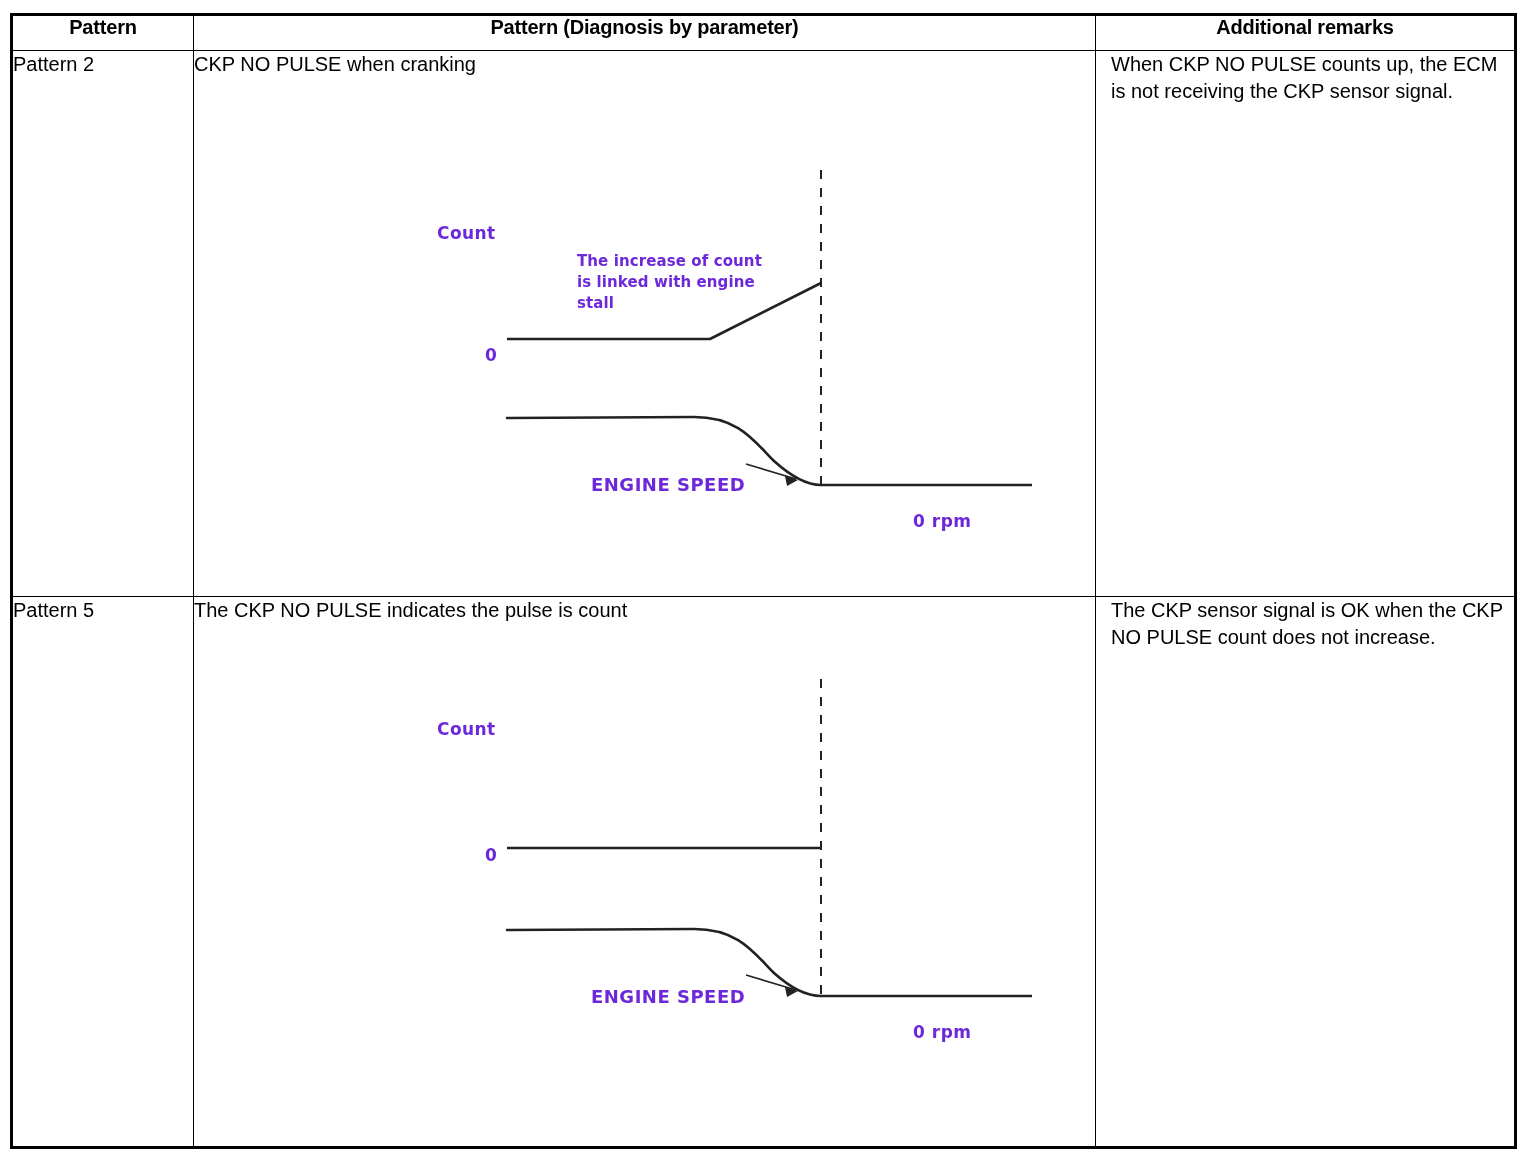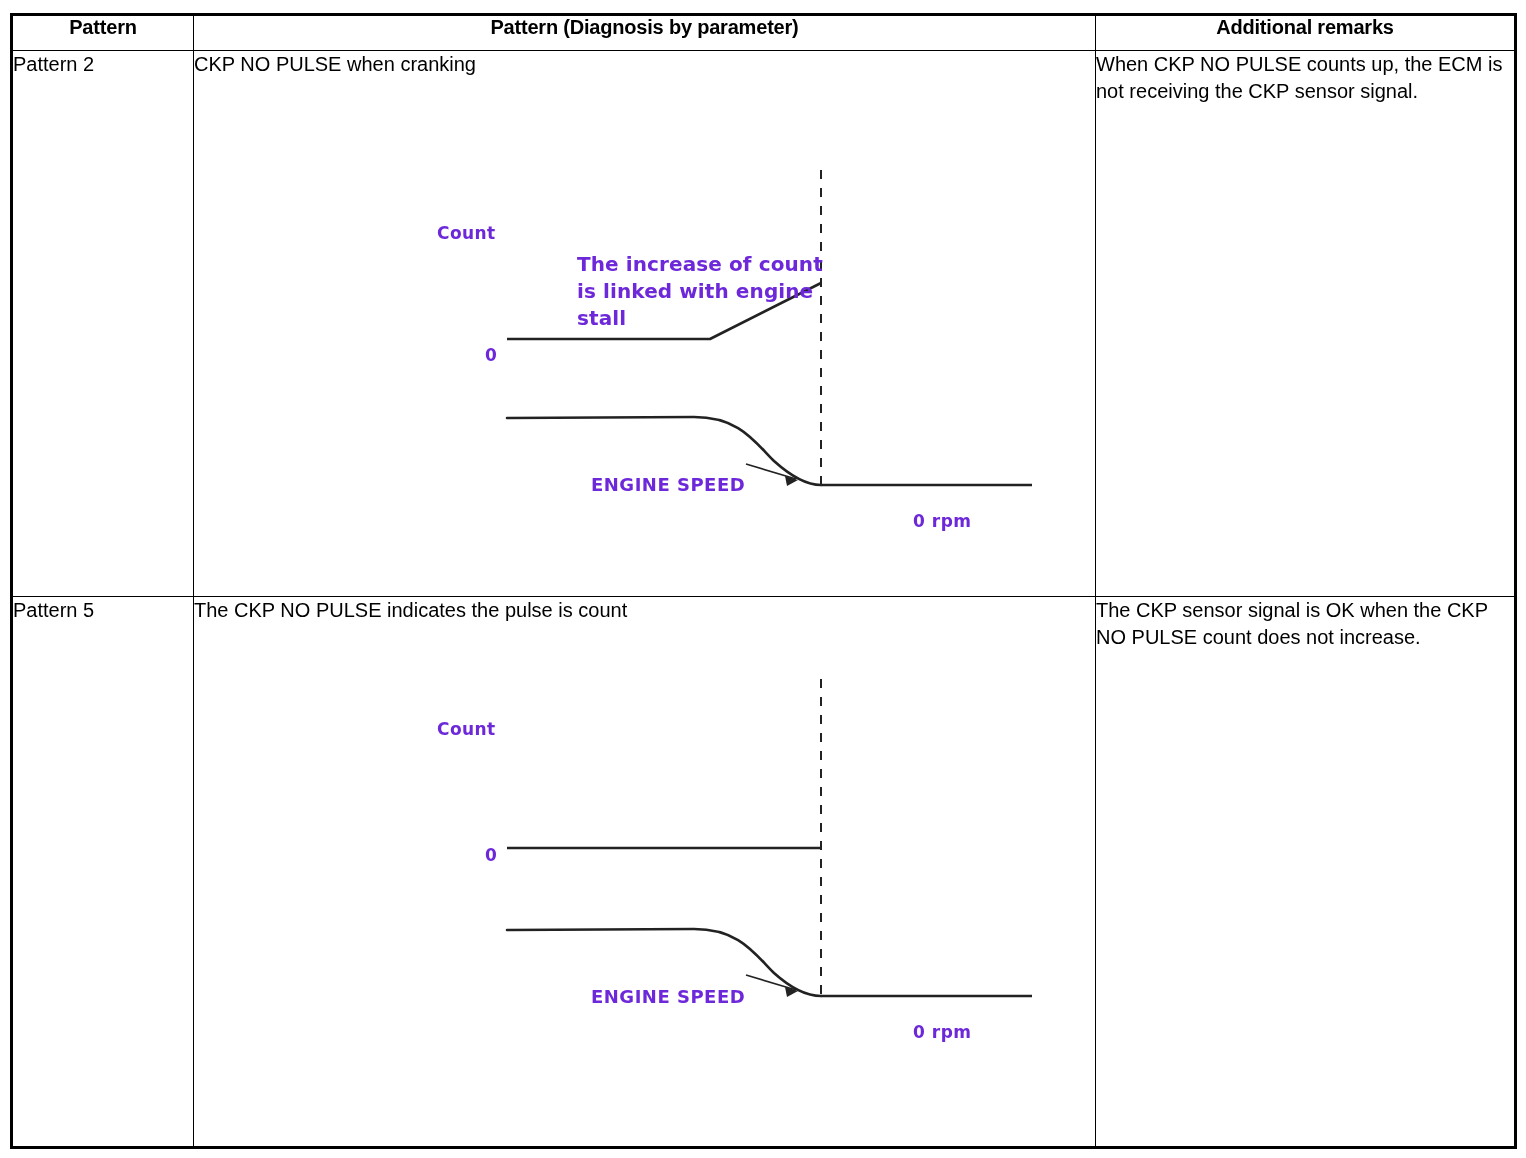--- a/index.html
+++ b/index.html
@@ -41,37 +41,37 @@
     font-size:20px;
     line-height:27px;
   }
   td.pattern{padding:6px 0 0 3px;}
   td.symptom{padding:6px 0 0 7px;position:relative;}
   td.remarks{padding:6px 8px 0 7px;}
 
   .row1 td{height:545px;}
   .row2 td{height:549px;}
 
-  .remarks-text{display:block;}
+  .remarks-text{display:block;margin-left:15px;}
   .symptom-title{display:block;}
 
   
   .fig{position:absolute;left:0;top:0;width:900px;height:100%;pointer-events:none;}
   .fig svg{display:block;}
 
   .lbl{
     position:absolute;
     font-family:"DejaVu Sans",sans-serif;
     font-weight:bold;
     color:#6d28d9;
     white-space:pre;
   }
   .lbl-count{font-size:17px;letter-spacing:0.4px;}
   .lbl-zero{font-size:17px;}
-  .lbl-note{font-size:20px;line-height:27px;letter-spacing:0.1px;}
+  .lbl-note{font-size:15px;line-height:21px;letter-spacing:0.1px;}
   .lbl-es{font-size:18px;letter-spacing:0.5px;}
   .lbl-rpm{font-size:17px;letter-spacing:0.5px;}
 </style>
 </head>
 <body>
 
 <div class="page">
 
   <table class="diag">
     <colgroup>

